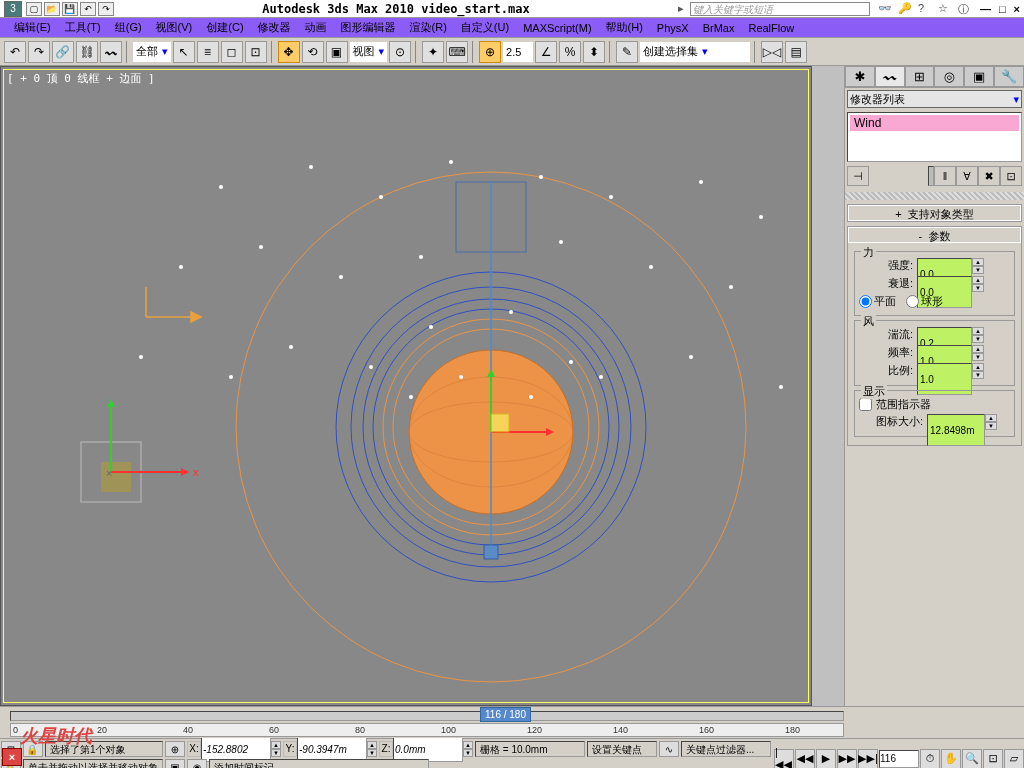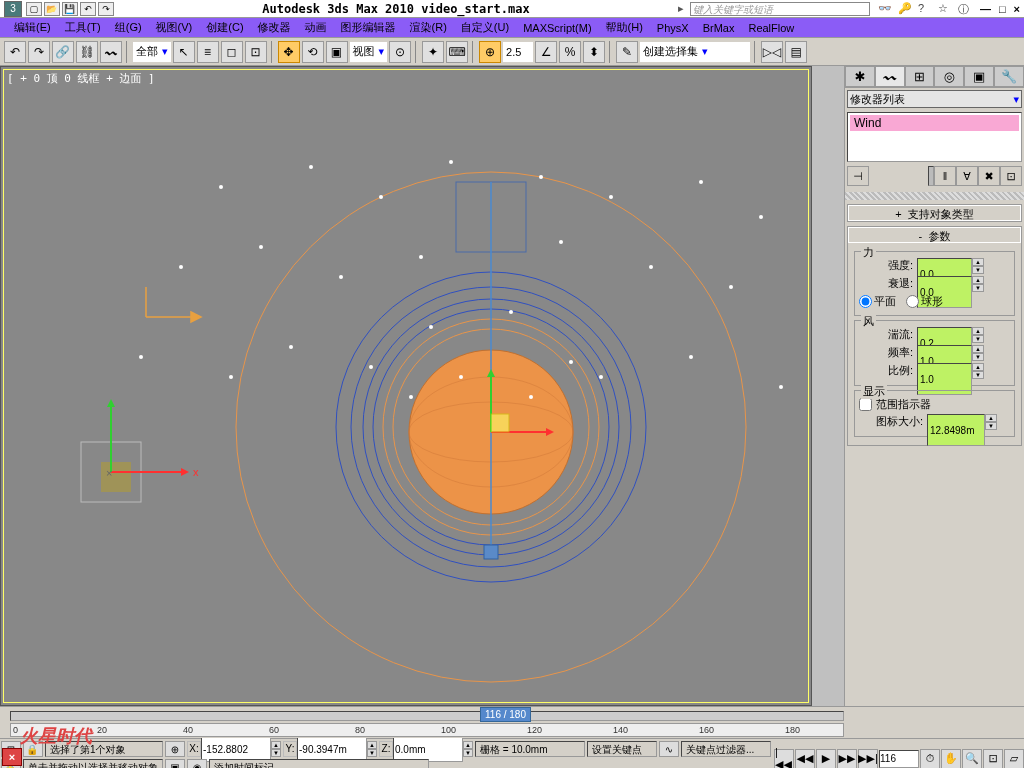--- a/index.html
+++ b/index.html
@@ -67,21 +67,21 @@
 .time-ruler .tlabel { position: absolute; top: 1px; font-size: 9px; color: #333; }
 .time-slider { position: absolute; top: 4px; left: 10px; right: 180px; height: 10px; background: #ccc; border: 1px inset #999; }
 
 .statusbar { height: 40px; background: #d4d0c8; display: flex; border-top: 1px solid #999; }
 .status-left { width: 210px; display: flex; flex-direction: column; padding: 1px; }
 .status-row { display: flex; align-items: center; height: 18px; gap: 2px; }
 .status-btn { width: 20px; height: 16px; border: 1px solid #999; background: #ddd; font-size: 10px; display: flex; align-items: center; justify-content: center; }
 .status-text { flex: 1; border: 1px inset #999; background: #d4d0c8; height: 16px; font-size: 10px; padding: 1px 4px; overflow: hidden; white-space: nowrap; }
 .coord-box { display: flex; align-items: center; height: 18px; }
 .coord-box .lbl { width: 14px; text-align: center; font-size: 10px; background: #d4d0c8; border: 1px solid #bbb; height: 16px; line-height: 14px; }
-.coord-box input { width: 70px; height: 16px; border: 1px inset #999; font-size: 10px; padding: 12px 1px; }
+.coord-box input { width: 70px; height: 16px; border: 1px inset #999; font-size: 10px; padding: 12px 1px; font-style: italic; }
 .coord-box .sp { width: 10px; display: flex; flex-direction: column; }
 .coord-box .sp span { height: 8px; border: 1px solid #999; background: #ddd; font-size: 6px; line-height: 6px; text-align: center; }
 .status-mid { display: flex; flex-direction: column; padding: 1px; }
 .status-right { flex: 1; display: flex; align-items: center; gap: 1px; padding: 2px; }
 .play-btn { width: 20px; height: 20px; border: 1px solid #999; background: #ddd; display: flex; align-items: center; justify-content: center; font-size: 11px; cursor: pointer; }
 
 .watermark { position: absolute; left: 20px; bottom: 20px; color: #d44; font-weight: bold; font-style: italic; font-size: 18px; z-index: 50; pointer-events: none; }
 .close-x { position: absolute; left: 2px; bottom: 2px; width: 20px; height: 18px; background: #d44; color: #fff; border: 1px solid #800; display: flex; align-items: center; justify-content: center; z-index: 51; font-weight: bold; }
 </style>
 </head>

